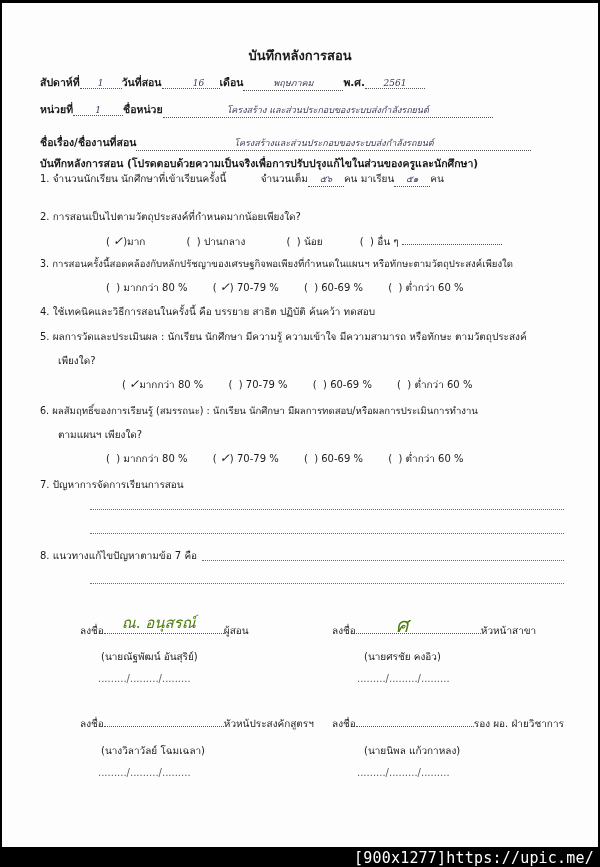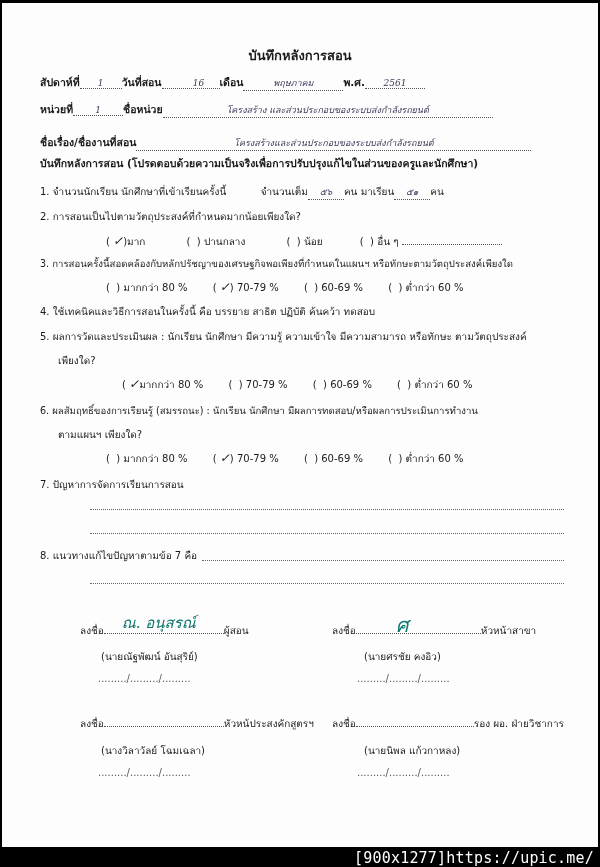--- a/index.html
+++ b/index.html
@@ -9,21 +9,21 @@
   .watermark { position:absolute; right:6px; top:849px; color:#fff; font-family:"DejaVu Sans Mono", monospace; font-size:15px; letter-spacing:0.2px; }
   .abs { position:absolute; white-space:nowrap; }
   .title { left:0; width:596px; top:42px; text-align:center; font-weight:bold; font-size:13px; }
   .lbl { font-weight:bold; font-size:10.5px; }
   .txt { font-size:10px; }
   .dots { display:inline-block; border-bottom:1px dotted #555; height:10px; vertical-align:baseline; }
   .fill { display:inline-block; border-bottom:1px dotted #555; text-align:center; font-family:"DejaVu Serif", serif; font-style:italic; color:#3a3a5a; font-size:9px; }
   .check { color:#222; font-family:"DejaVu Serif", serif; font-style:italic; font-size:12px; }
   .opt { display:inline-block; margin-right:22px; }
   .line { position:absolute; border-bottom:1px dotted #666; height:0; }
-  .sig { font-family:"DejaVu Serif", serif; font-style:italic; color:#0f766e; font-size:15px; }
+  .sig { font-family:"DejaVu Serif", serif; font-style:italic; color:#4d7c0f; font-size:15px; }
 </style>
 </head>
 <body>
 
 <div class="page">
 
   <div class="abs title">บันทึกหลังการสอน</div>
 
   <div class="abs" style="left:38px; top:68px;">
     <span class="lbl">สัปดาห์ที่</span><span class="fill" style="width:42px;">1</span><span class="lbl">วันที่สอน</span><span class="fill" style="width:42px;padding-left:16px;">16</span><span class="lbl">เดือน</span><span class="fill" style="width:100px;">พฤษภาคม</span><span class="lbl">พ.ศ.</span><span class="fill" style="width:60px;">2561</span>
@@ -32,21 +32,21 @@
   <div class="abs" style="left:38px; top:95px;">
     <span class="lbl">หน่วยที่</span><span class="fill" style="width:50px;">1</span><span class="lbl">ชื่อหน่วย</span><span class="fill" style="width:330px;font-style:italic;">โครงสร้าง และส่วนประกอบของระบบส่งกำลังรถยนต์</span>
   </div>
 
   <div class="abs" style="left:38px; top:121px;">
     <span class="lbl">ชื่อเรื่อง/ชื่องานที่สอน</span><span class="fill" style="width:395px;margin-top:12px;">โครงสร้างและส่วนประกอบของระบบส่งกำลังรถยนต์</span>
   </div>
 
   <div class="abs lbl" style="left:38px; top:152px; font-size:10.5px;">บันทึกหลังการสอน (โปรดตอบด้วยความเป็นจริงเพื่อการปรับปรุงแก้ไขในส่วนของครูและนักศึกษา)</div>
 
-  <div class="abs txt" style="left:38px; top:181px;">
+  <div class="abs txt" style="left:38px; top:168px;">
     <span>1. จำนวนนักเรียน นักศึกษาที่เข้าเรียนครั้งนี้</span>
     <span style="display:inline-block; width:28px;"></span>
     <span>จำนวนเต็ม</span><span class="fill" style="width:36px;">๕๖</span><span>คน</span>
     <span>มาเรียน</span><span class="fill" style="width:36px;">๕๑</span><span>คน</span>
   </div>
 
   <div class="abs txt" style="left:38px; top:206px;">2. การสอนเป็นไปตามวัตถุประสงค์ที่กำหนดมากน้อยเพียงใด?</div>
   <div class="abs txt" style="left:104px; top:231px;">
     <span class="opt" style="margin-right:38px;">( <span class="check">✓</span>)<span>มาก</span></span>
     <span class="opt" style="margin-right:38px;">( &nbsp;<span class="check"></span>) <span>ปานกลาง</span></span>

